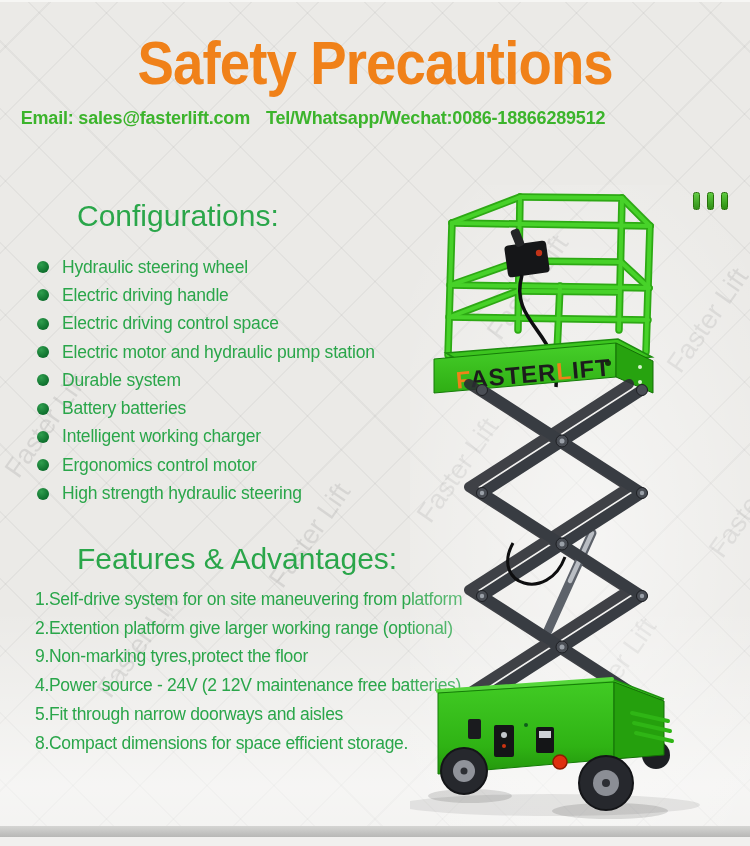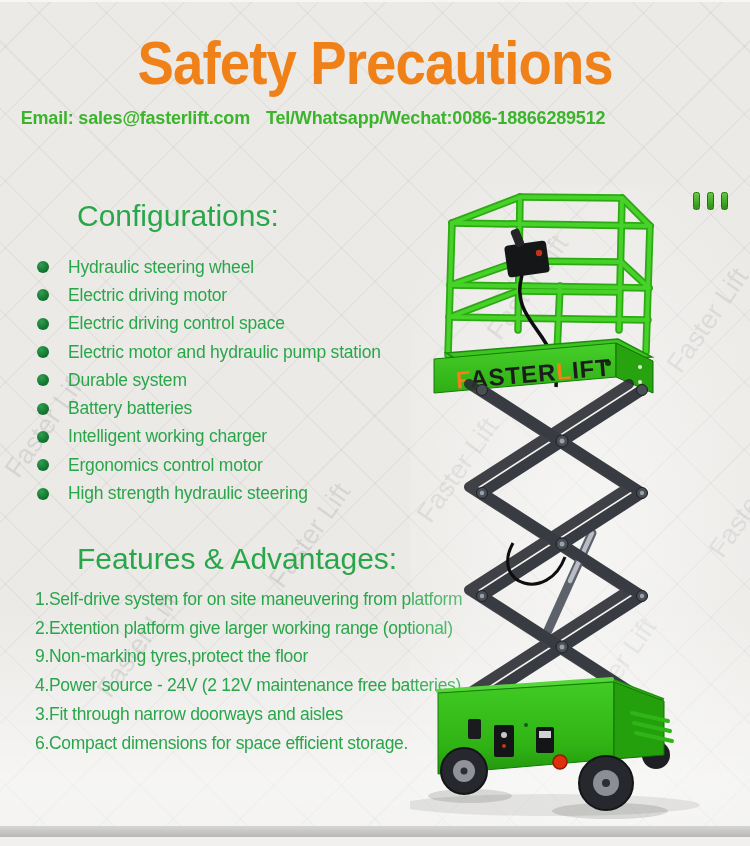--- a/index.html
+++ b/index.html
@@ -23,21 +23,21 @@
     font-size:18px; font-weight:bold; color:#3cb42c; letter-spacing:-0.2px; white-space:nowrap;
   }
   .contact .gap { display:inline-block; width:16px; }
   .section-heading {
     position:absolute; left:35px; color:#2aa64a; font-size:30px; font-weight:400; letter-spacing:0;margin-left:42px;
   }
   #config-heading { top:199px; }
   #features-heading { top:542px; }
   ul.config-list { position:absolute; left:37px; top:253px; margin:0; padding:0; list-style:none; }
   ul.config-list li {
-    height:28.3px; display:flex; align-items:center; gap:19px;
+    height:28.3px; display:flex; align-items:center; gap:13px;
     color:#2aa64a; font-size:17.5px; letter-spacing:-0.2px; white-space:nowrap;
   }
   .bullet {
     width:12px; height:12px; border-radius:50%; flex:none;
     background:radial-gradient(circle at 35% 30%, #2f9e4e 0%, #0c6d2b 75%);
   }
   ol.features-list { position:absolute; left:35px; top:585px; margin:0; padding:0; list-style:none; }
   ol.features-list li {
     line-height:28.7px; color:#2aa64a; font-size:17.5px; letter-spacing:-0.3px; white-space:nowrap;
   }
@@ -78,21 +78,21 @@
   </div>
 
   <div class="section-heading" id="config-heading">Configurations:</div>
   <ul class="config-list">
     <li>
         <span class="bullet"></span>
         <span>Hydraulic steering wheel</span>
       </li>
     <li>
         <span class="bullet"></span>
-        <span>Electric driving motor</span>
+        <span>Electric driving handle</span>
       </li>
     <li>
         <span class="bullet"></span>
         <span>Electric driving control space</span>
       </li>
     <li>
         <span class="bullet"></span>
         <span>Electric motor and hydraulic pump station</span>
       </li>
     <li>
@@ -116,22 +116,22 @@
         <span>High strength hydraulic steering</span>
       </li>
   </ul>
 
   <div class="section-heading" id="features-heading">Features &amp; Advantages:</div>
   <ol class="features-list">
     <li>1.Self-drive system for on site maneuvering from platform</li>
     <li>2.Extention platform give larger working range (optional)</li>
     <li>9.Non-marking tyres,protect the floor</li>
     <li>4.Power source - 24V (2 12V maintenance free batteries)</li>
-    <li>3.Fit through narrow doorways and aisles</li>
-    <li>6.Compact dimensions for space efficient storage.</li>
+    <li>5.Fit through narrow doorways and aisles</li>
+    <li>8.Compact dimensions for space efficient storage.</li>
   </ol>
 
   <div class="tick-bars">
       <i></i>
       <i></i>
       <i></i>
     </div>
 
   <div class="lift-wrap">
   <svg width="350" height="640" viewBox="0 0 350 640" xmlns="http://www.w3.org/2000/svg">

